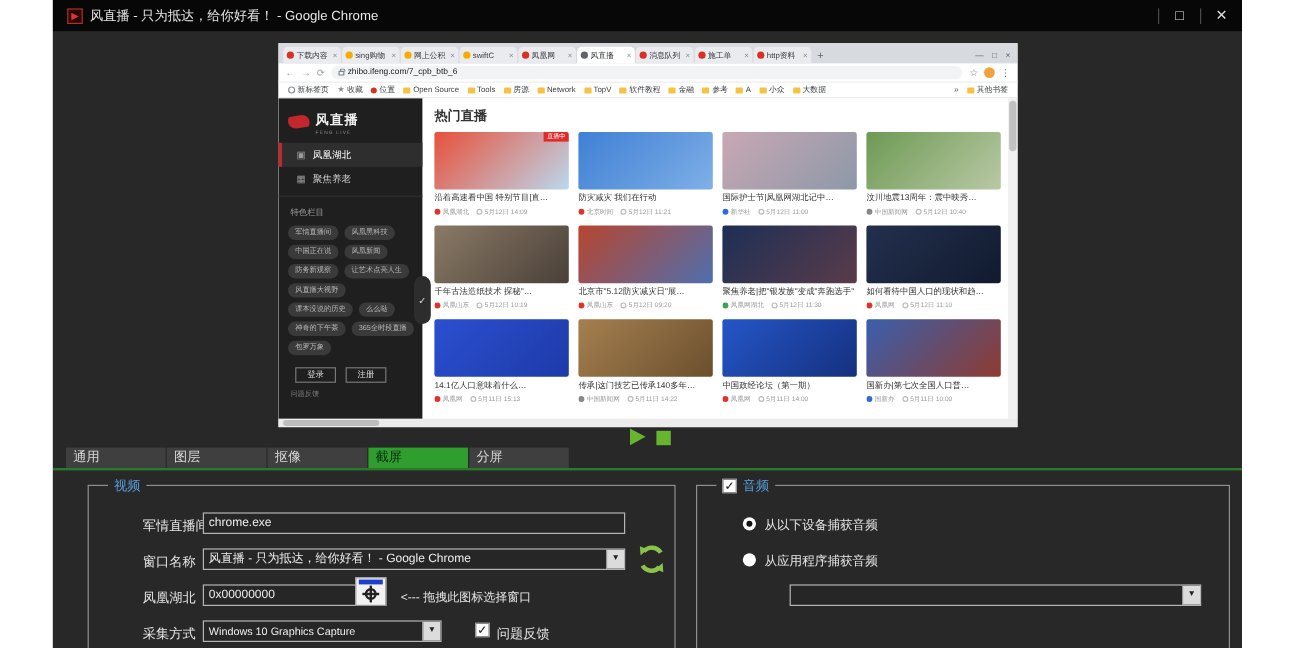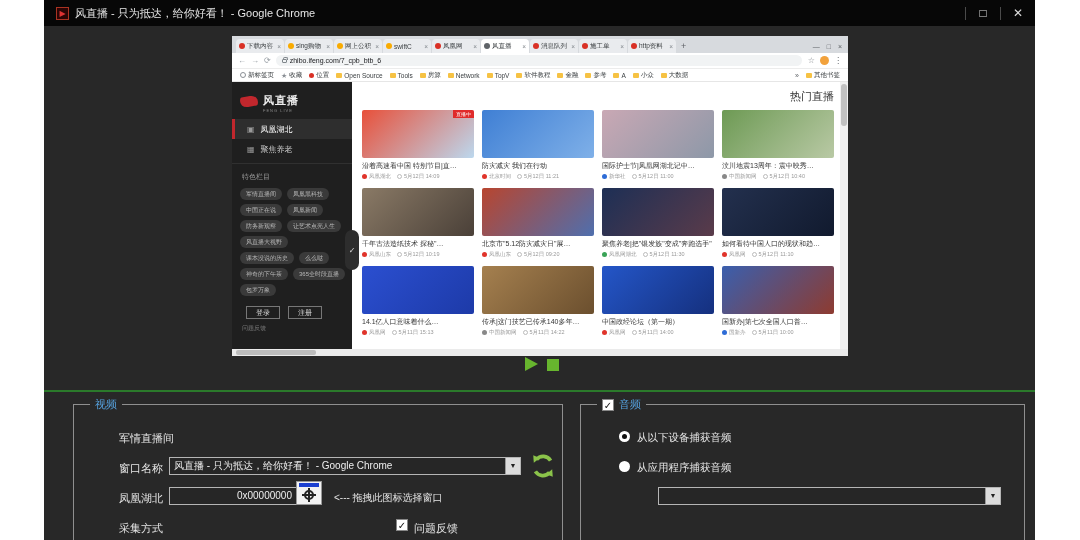--- a/index.html
+++ b/index.html
@@ -59,21 +59,21 @@
   .side-label { color:#9a9a9a; font-size:7px; padding:8px 0 4px 10px; border-top:1px solid #303030; margin-top:4px; }
   .tags { display:flex; flex-wrap:wrap; gap:4px 5px; padding:2px 6px 4px 8px; }
   .tag { background:#3a3a3a; color:#b9b9b9; font-size:6px; line-height:12px; padding:0 6px; border-radius:7px; white-space:nowrap; }
   .auth-row { display:flex; gap:8px; padding:6px 0 0 14px; }
   .auth-btn { width:34px; height:13px; border:1px solid #777; color:#ddd; font-size:7px; line-height:11px; text-align:center; }
   .side-foot { color:#777; font-size:6px; padding:5px 0 0 10px; }
   .flyout { position:absolute; right:-7px; top:148px; width:14px; height:40px; background:#2d2d2d; border-radius:7px; color:#ddd; font-size:8px; display:flex; align-items:center; justify-content:center; }
 
   
   .site-main { flex:1; background:#fff; padding:7px 6px 0 10px; overflow:hidden; }
-  .site-h1 { font-size:11px; font-weight:normal; color:#333; margin-bottom:6px;text-align:right; }
+  .site-h1 { font-size:11px; font-weight:bold; color:#333; margin-bottom:6px; }
   .cards { display:grid; grid-template-columns:repeat(4,1fr); gap:8px 8px; }
   .card { position:relative; }
   .thumb { height:48px; border-radius:2px; position:relative; overflow:hidden; }
   .badge { position:absolute; right:0; top:0; background:#e02b2b; color:#fff; font-size:5px; line-height:8px; padding:0 3px; }
   .ctitle { font-size:7px; color:#333; line-height:10px; margin-top:3px; white-space:nowrap; overflow:hidden; text-overflow:ellipsis; }
   .cmeta { display:flex; align-items:center; gap:2px; font-size:5.5px; color:#999; margin-top:2px; white-space:nowrap; overflow:hidden; }
   .srcdot { width:5px; height:5px; border-radius:50%; flex:none; }
   .clock { width:5px; height:5px; border-radius:50%; border:1px solid #bbb; flex:none; margin-left:4px; }
 
   .v-scroll { width:8px; background:#f1f1f1; flex:none; position:relative; }
@@ -439,48 +439,60 @@
         </div>
       </div>
       <div class="h-scroll">
         <div class="h-thumb"></div>
       </div>
     </div>
 
     <div class="play-btn"></div>
     <div class="stop-btn"></div>
 
+    <div class="mode-tabs" id="modetabs">
+        <div class="mtab">通用</div>
+        <div class="mtab">图层</div>
+        <div class="mtab">抠像</div>
+        <div class="mtab active">截屏</div>
+        <div class="mtab">分屏</div>
+      </div>
     <div class="green-line"></div>
 
     <div class="gbox gbox-video">
       <div class="legend">视频</div>
 
       <div class="flabel" style="left:45px; top:26px;">军情直播间</div>
+      <div class="tinput" style="left:95px; top:22px; width:352px;">chrome.exe</div>
 
       <div class="flabel" style="left:45px; top:56px;">窗口名称</div>
       <div class="dd" style="left:95px; top:52px; width:352px;">
         <span>风直播 - 只为抵达，给你好看！  - Google Chrome</span>
         <span class="arrow">▼</span>
       </div>
       <svg class="refresh-ico" viewBox="0 0 24 24">
         <path d="M19 7 A8 8 0 0 0 6 6" fill="none" stroke="#8bc34a" stroke-width="3.4"></path>
         <polygon points="3,2 9,4.5 3.5,9" fill="#8bc34a"></polygon>
         <path d="M5 17 A8 8 0 0 0 18 18" fill="none" stroke="#8bc34a" stroke-width="3.4"></path>
         <polygon points="21,22 15,19.5 20.5,15" fill="#8bc34a"></polygon>
       </svg>
 
       <div class="flabel" style="left:45px; top:86px;">凤凰湖北</div>
-      <div class="tinput" style="left:95px; top:82px; width:128px;text-align:right;">0x00000000</div>
+      <div class="tinput" style="left:95px; top:82px; width:128px;">0x00000000</div>
       <div class="finder-ico">
         <span class="bar"></span>
         <span class="tgt"></span>
       </div>
       <div class="hint" style="left:260px; top:86px;">&lt;--- 拖拽此图标选择窗口</div>
 
       <div class="flabel" style="left:45px; top:116px;">采集方式</div>
+      <div class="dd" style="left:95px; top:112px; width:199px; font-size:9px;">
+        <span>Windows 10 Graphics Capture</span>
+        <span class="arrow">▼</span>
+      </div>
       <div class="cbox" style="left:322px; top:114px;">✓</div>
       <div class="flabel" style="left:340px; top:116px;">问题反馈</div>
     </div>
 
     <div class="gbox gbox-audio">
       <div class="legend">
         <span class="cbox in-legend">✓</span>
         <span>音频</span>
       </div>
       <div class="radio sel" style="left:38px; top:26px;"></div>

